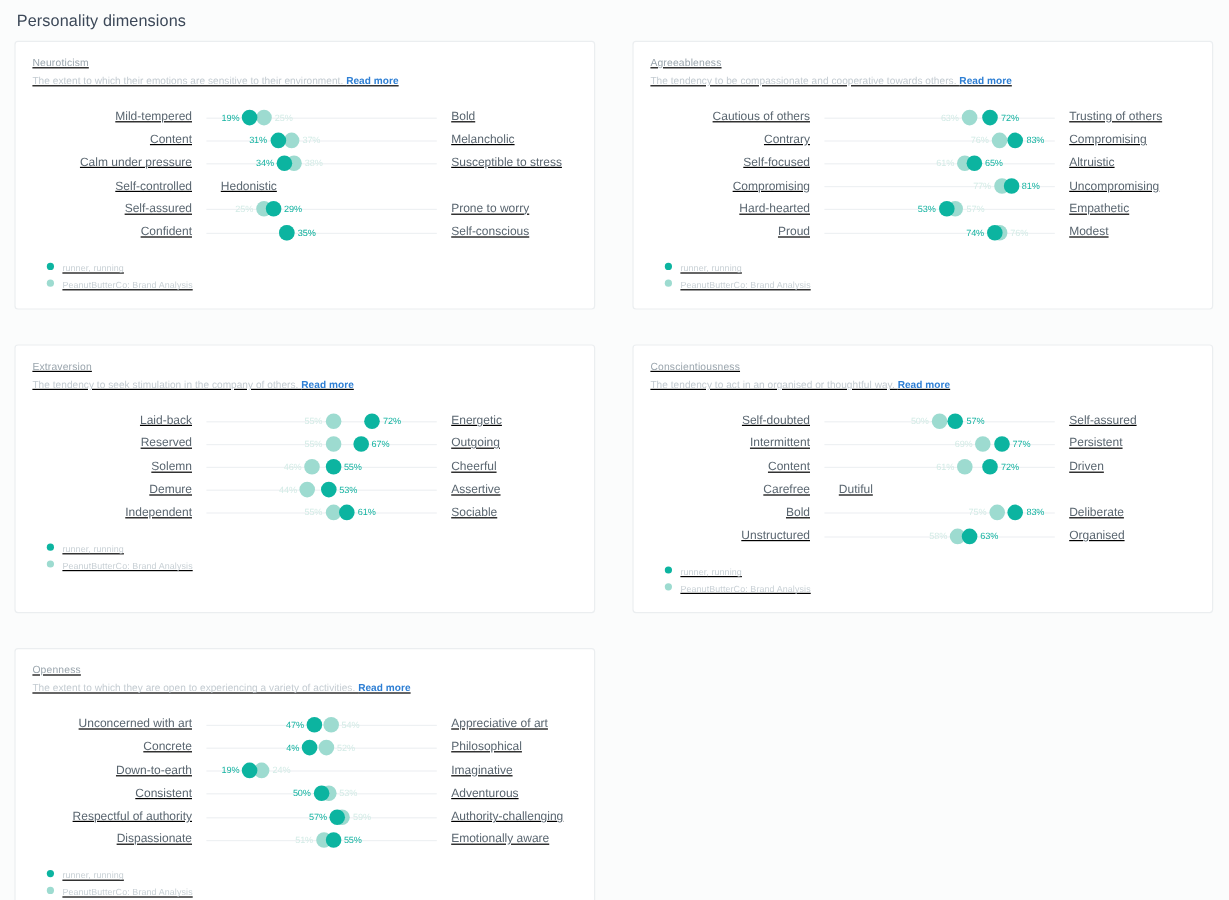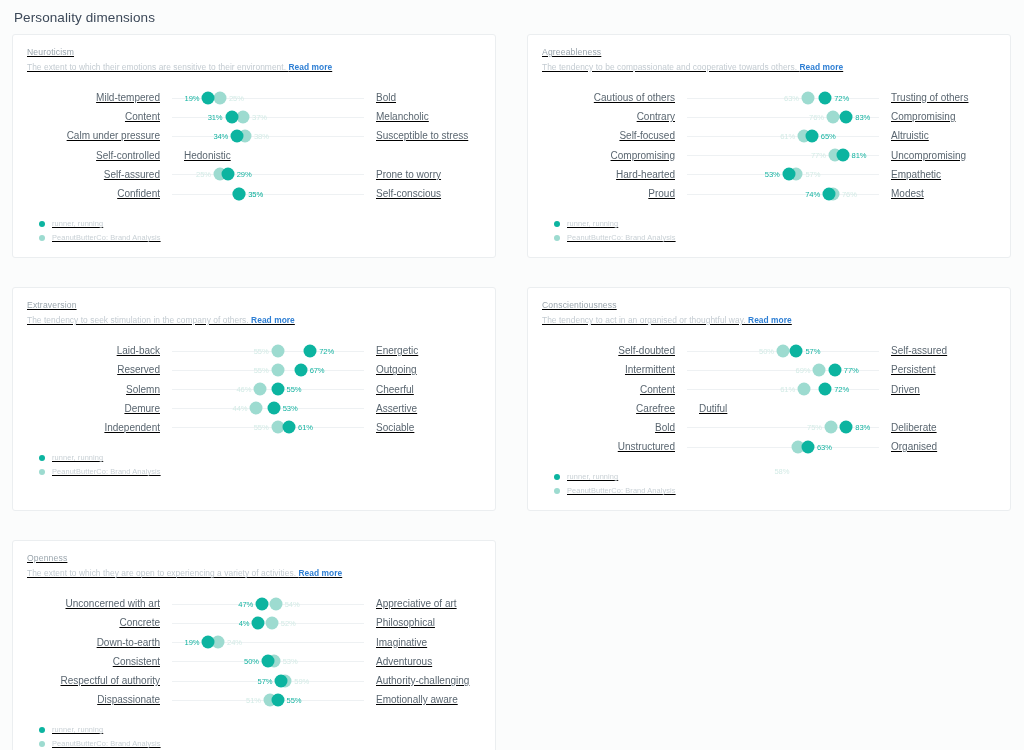--- a/index.html
+++ b/index.html
@@ -95,21 +95,21 @@
     transform: translateY(-50%);
     font-size: 7.6px;
     white-space: nowrap;
     letter-spacing: -0.1px;
   }
   .val.dark { color: #14b3a1; z-index: 4; }
   .val.light { color: #d3ebe6; z-index: 1; }
   .legend { margin-top: 16px; padding-left: 12px; }
   .legend-row {
     display: flex;
-    align-items: center;
+    align-items: flex-start;
     margin-bottom: 5px;
   }
   .legend-dot {
     width: 6px; height: 6px;
     border-radius: 50%;
     margin-right: 7px;
     flex: 0 0 auto;
   }
   .legend-dot.dark { background: #0cb4a0; }
   .legend-dot.light { background: #9ddbd0; }
@@ -403,21 +403,21 @@
             <div class="dot dark" style="left: 83%;"></div>
             <div class="val dark" style="left: calc(83% + 9px);">83%</div>
           </div>
           <div class="row-right">Deliberate</div>
         </div>
         <div class="row">
           <div class="row-left">Unstructured</div>
           <div class="track">
             <div class="track-line"></div>
             <div class="dot light" style="left: 58%;"></div>
-            <div class="val light" style="right: calc(42% + 9px); margin-top: 24px;">58%</div>
+            <div class="val light" style="right: calc(42% + 9px);">58%</div>
             <div class="dot dark" style="left: 63%;"></div>
             <div class="val dark" style="left: calc(63% + 9px);">63%</div>
           </div>
           <div class="row-right">Organised</div>
         </div>
       </div>
       <div class="legend">
         <div class="legend-row">
           <span class="legend-dot dark"></span>
           <span class="legend-label">runner, running</span>

